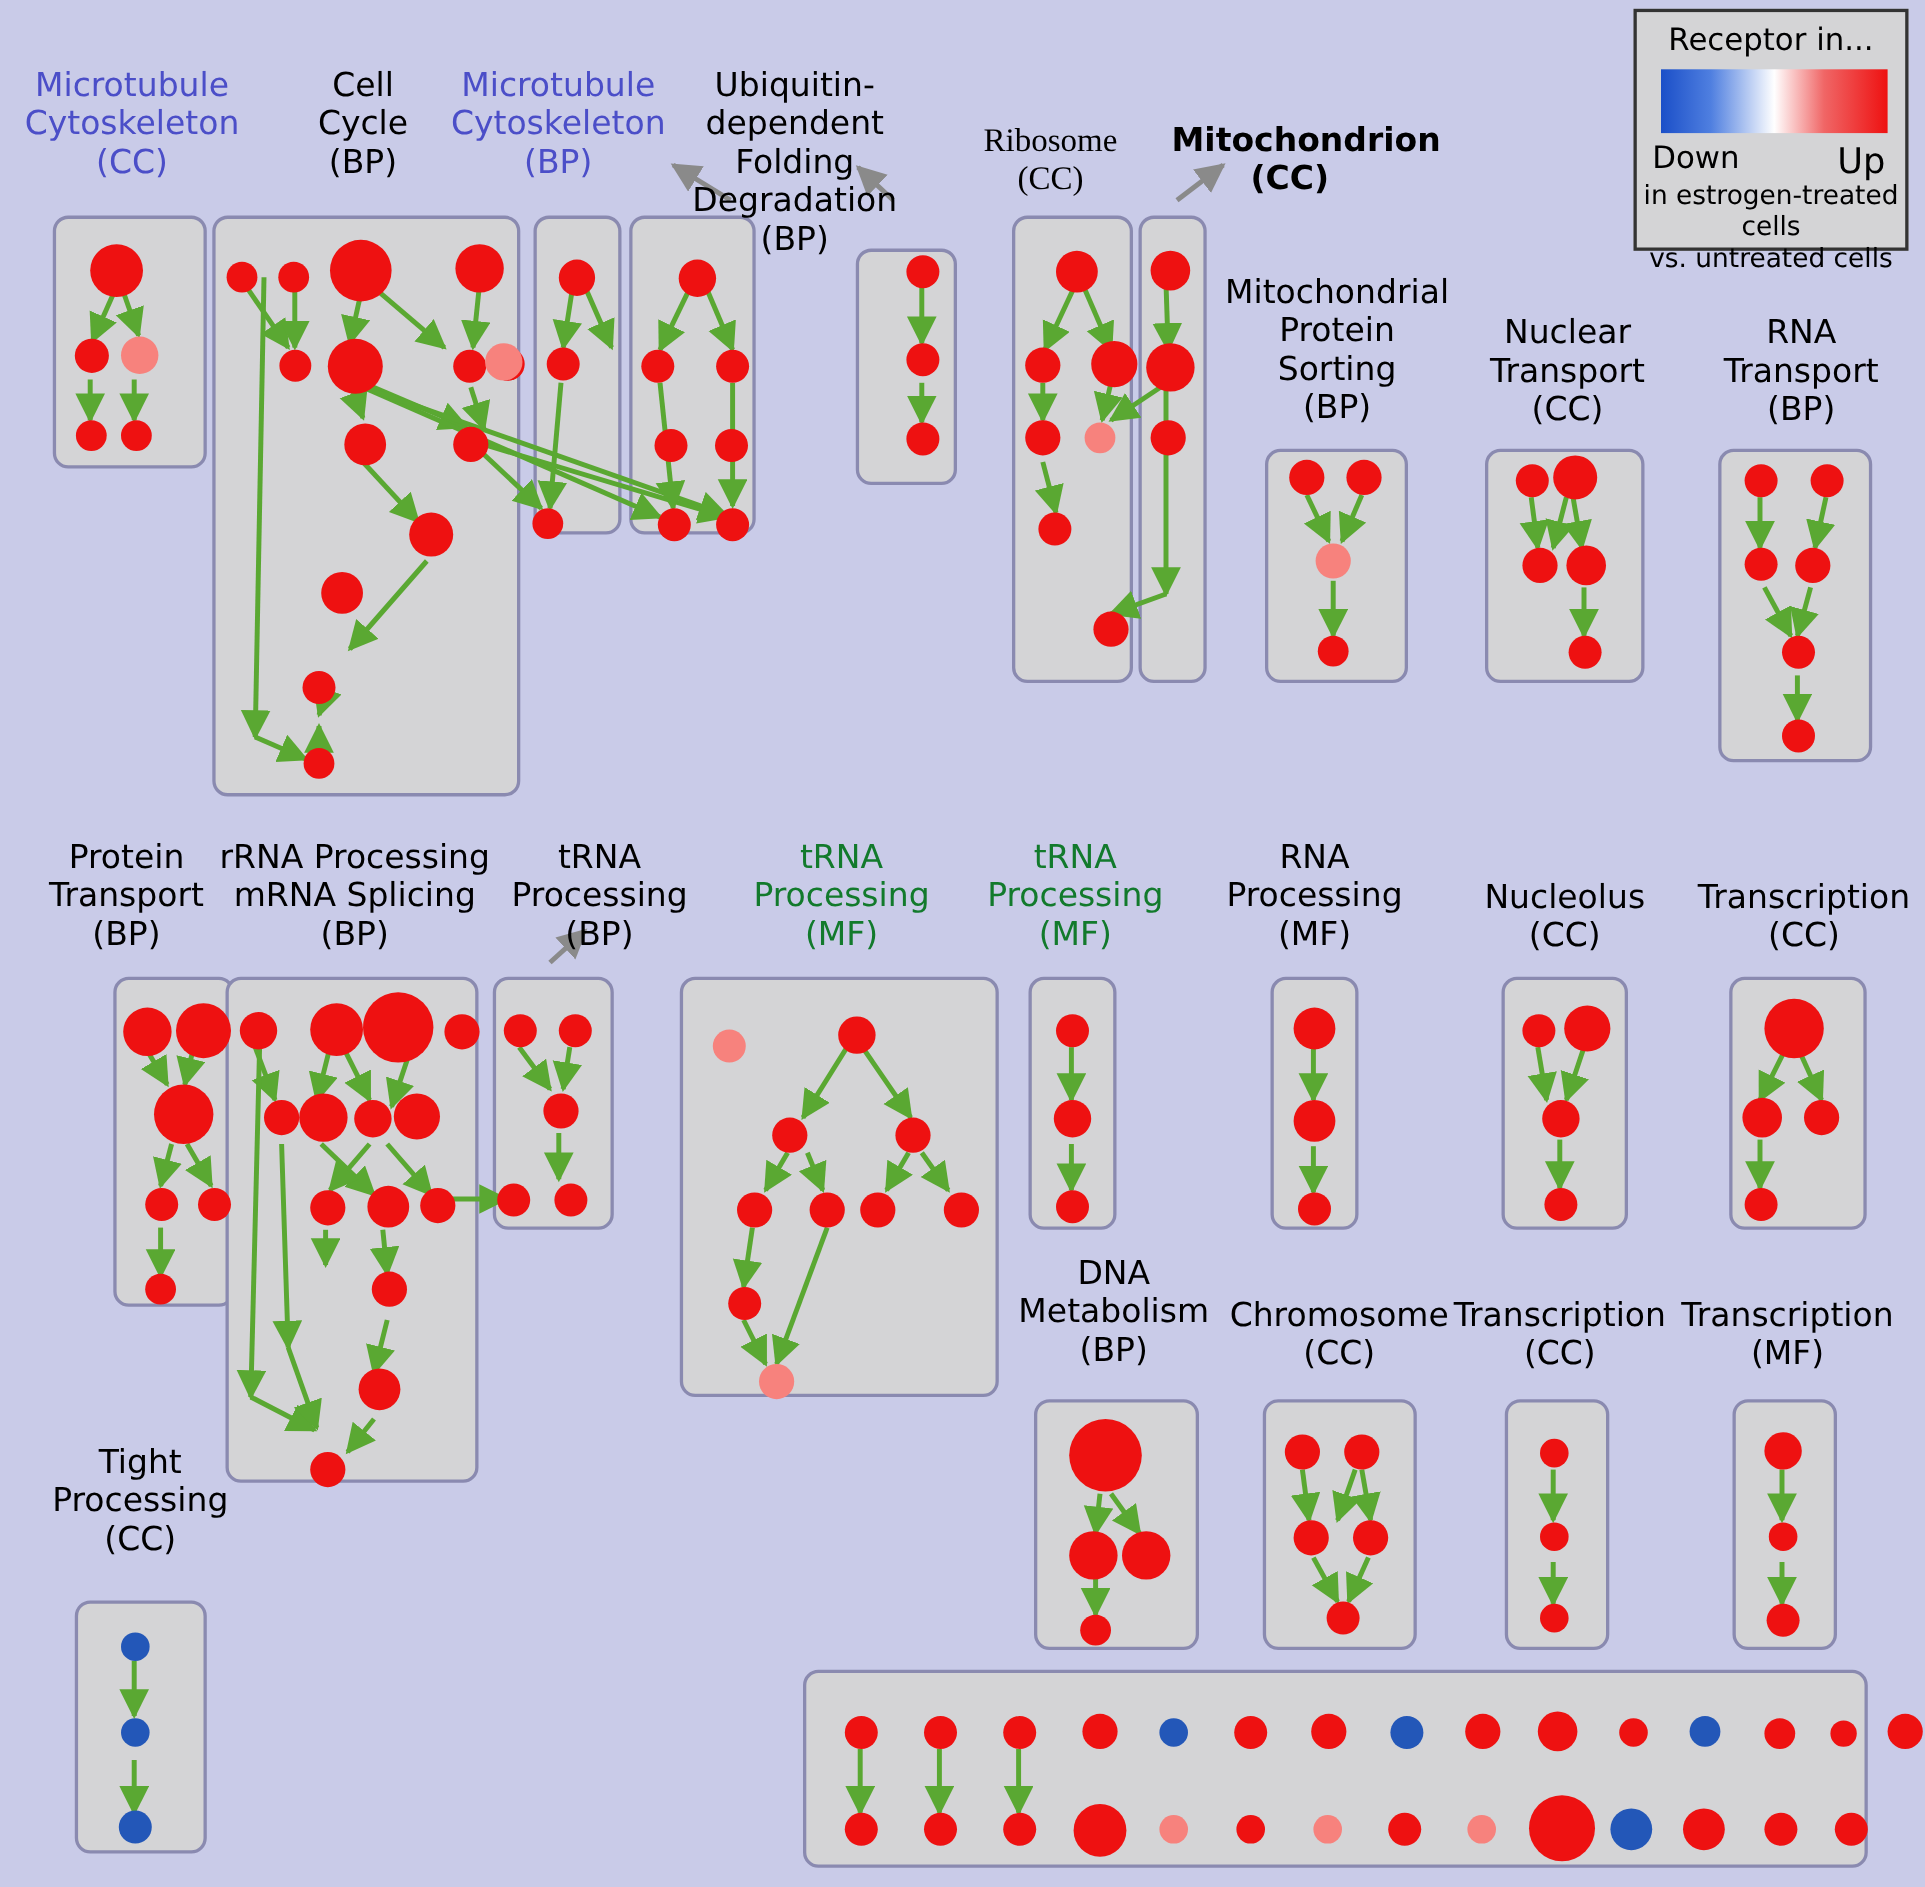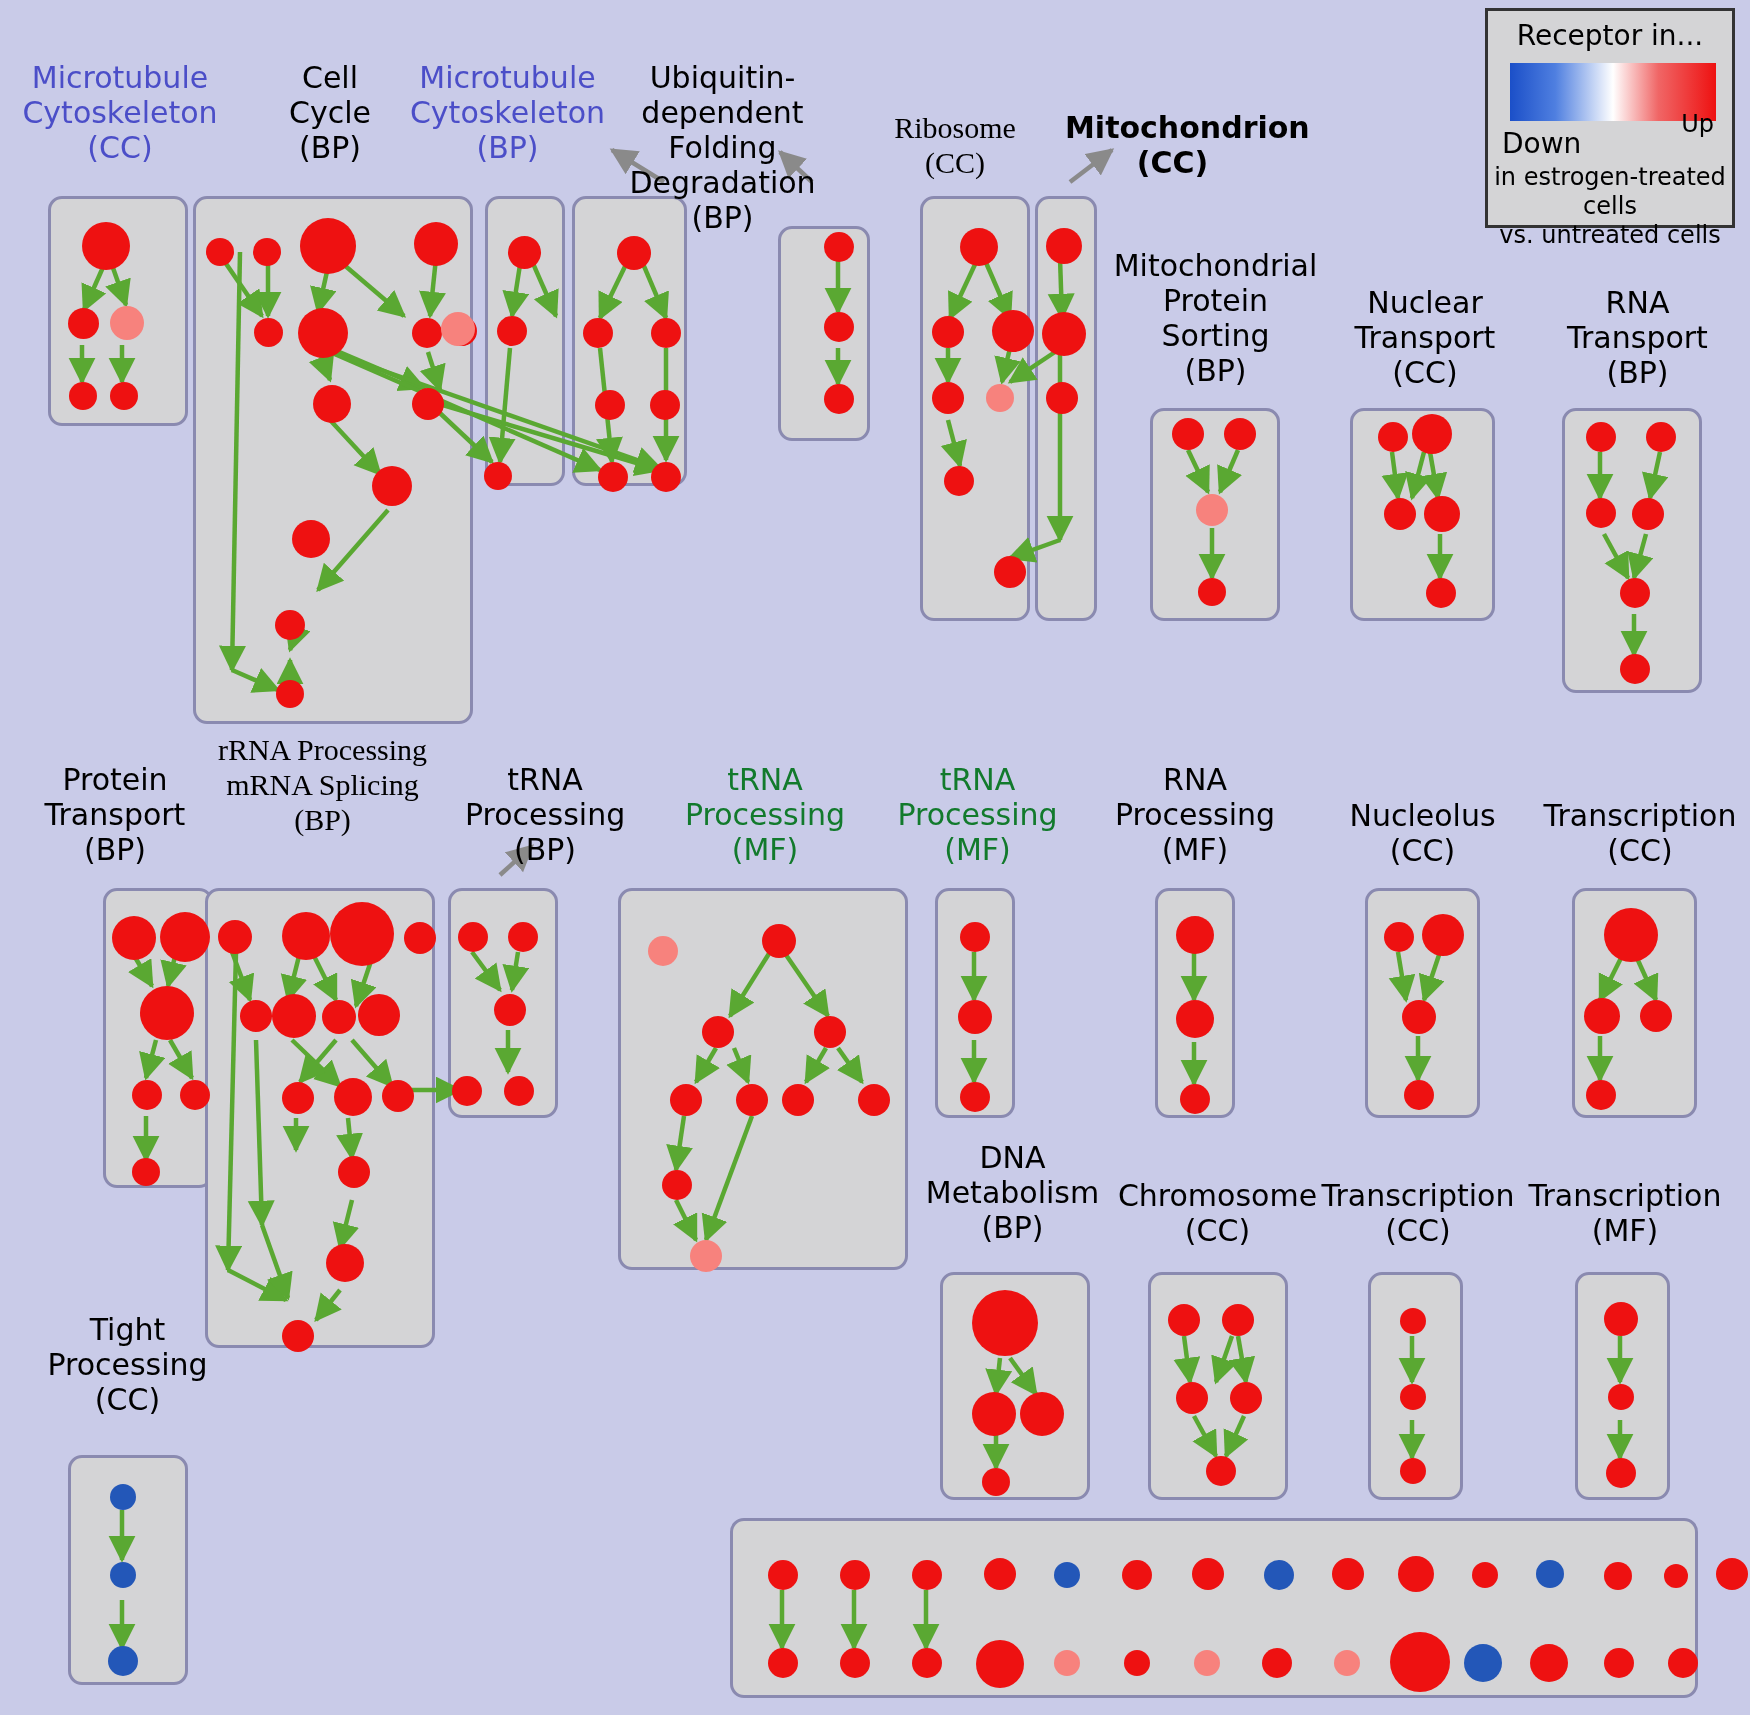--- a/index.html
+++ b/index.html
@@ -43,21 +43,21 @@
   }
   #legend .ltitle{
     position:absolute;top:8px;left:0;width:100%;text-align:center;
     font-size:28px;color:#000;
   }
   #legend .bar{
     position:absolute;left:22px;top:52px;width:206px;height:58px;
     background:linear-gradient(to right,#1b4fc8 0%,#4f7fe0 22%,#ffffff 50%,#f06666 72%,#ee1111 100%);
   }
   #legend .down{position:absolute;left:14px;top:116px;font-size:28px;}
-  #legend .up{position:absolute;right:18px;top:99px;font-size:24px;}
+  #legend .up{position:absolute;right:18px;top:116px;font-size:32px;}
   #legend .sub{
     position:absolute;left:0;top:152px;width:100%;text-align:center;
     font-size:24px;line-height:29px;white-space:pre-line;
   }
   .longtext{
     position:absolute;
     font-size:30px;line-height:37px;
     color:#000;white-space:pre-line;
     text-align:left;
   }
@@ -470,21 +470,21 @@
   <div class="label" style="left:1340px;top:285px;width:170px;">Nuclear
 Transport
 (CC)</div>
   <div class="label" style="left:1555px;top:285px;width:165px;">RNA
 Transport
 (BP)</div>
 
   <div class="label" style="left:35px;top:762px;width:160px;">Protein
 Transport
 (BP)</div>
-  <div class="label" style="left:185px;top:732px;width:275px;font-family:Liberation Serif, serif;">rRNA Processing
+  <div class="label" style="left:185px;top:762px;width:275px;">rRNA Processing
 mRNA Splicing
 (BP)</div>
   <div class="label" style="left:465px;top:762px;width:160px;">tRNA
 Processing
 (BP)</div>
   <div class="label green" style="left:680px;top:762px;width:170px;">tRNA
 Processing
 (MF)</div>
   <div class="label green" style="left:890px;top:762px;width:175px;">tRNA
 Processing

